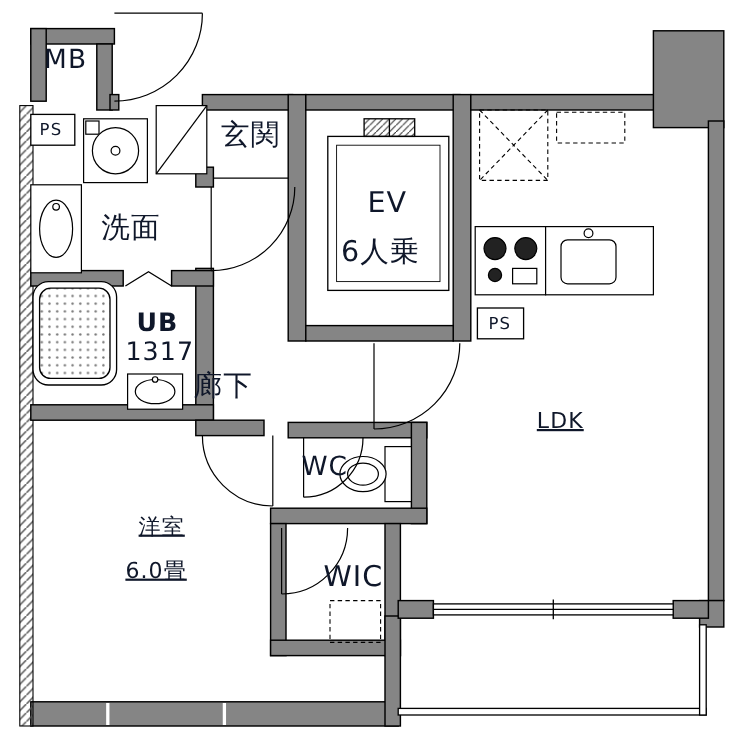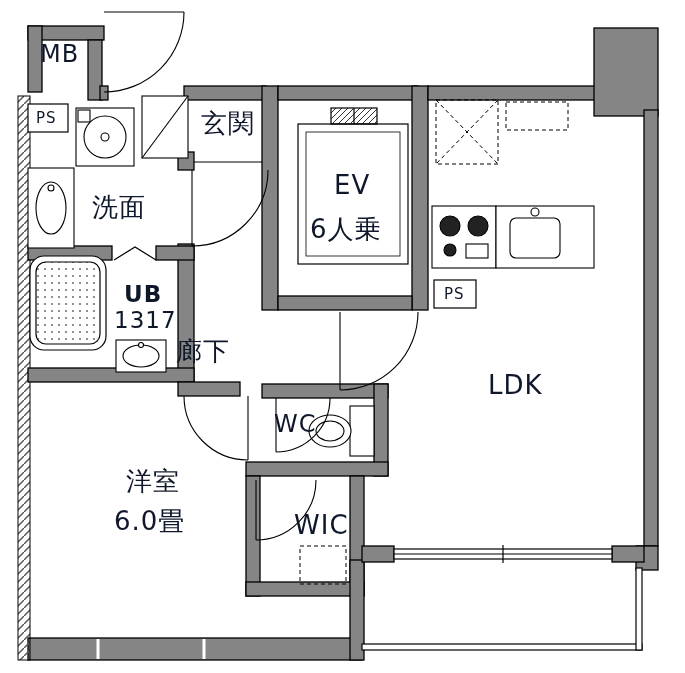--- a/index.html
+++ b/index.html
@@ -12,21 +12,21 @@
   }
   .plan-svg{position:absolute;left:0;top:0;z-index:0;}
   .lbl{
     position:absolute;z-index:2;color:#0f172a;
     white-space:nowrap;line-height:1;letter-spacing:1px;
   }
   .fs15{font-size:15px;}
   .fs23{font-size:23px;}
   .fs24{font-size:24px;}
   .fs26{font-size:26px;}
-  .fs28{font-size:26px;}
+  .fs28{font-size:20px;text-decoration:underline;}
 </style>
 </head>
 <body>
 
 <div class="canvas">
 
   <svg class="plan-svg" width="685" height="673" viewBox="0 0 685 673">
     <defs>
       <pattern id="hatch" width="8" height="8" patternUnits="userSpaceOnUse">
         <path d="M0 8 L8 0" stroke="#555" stroke-width="1.4"></path>

